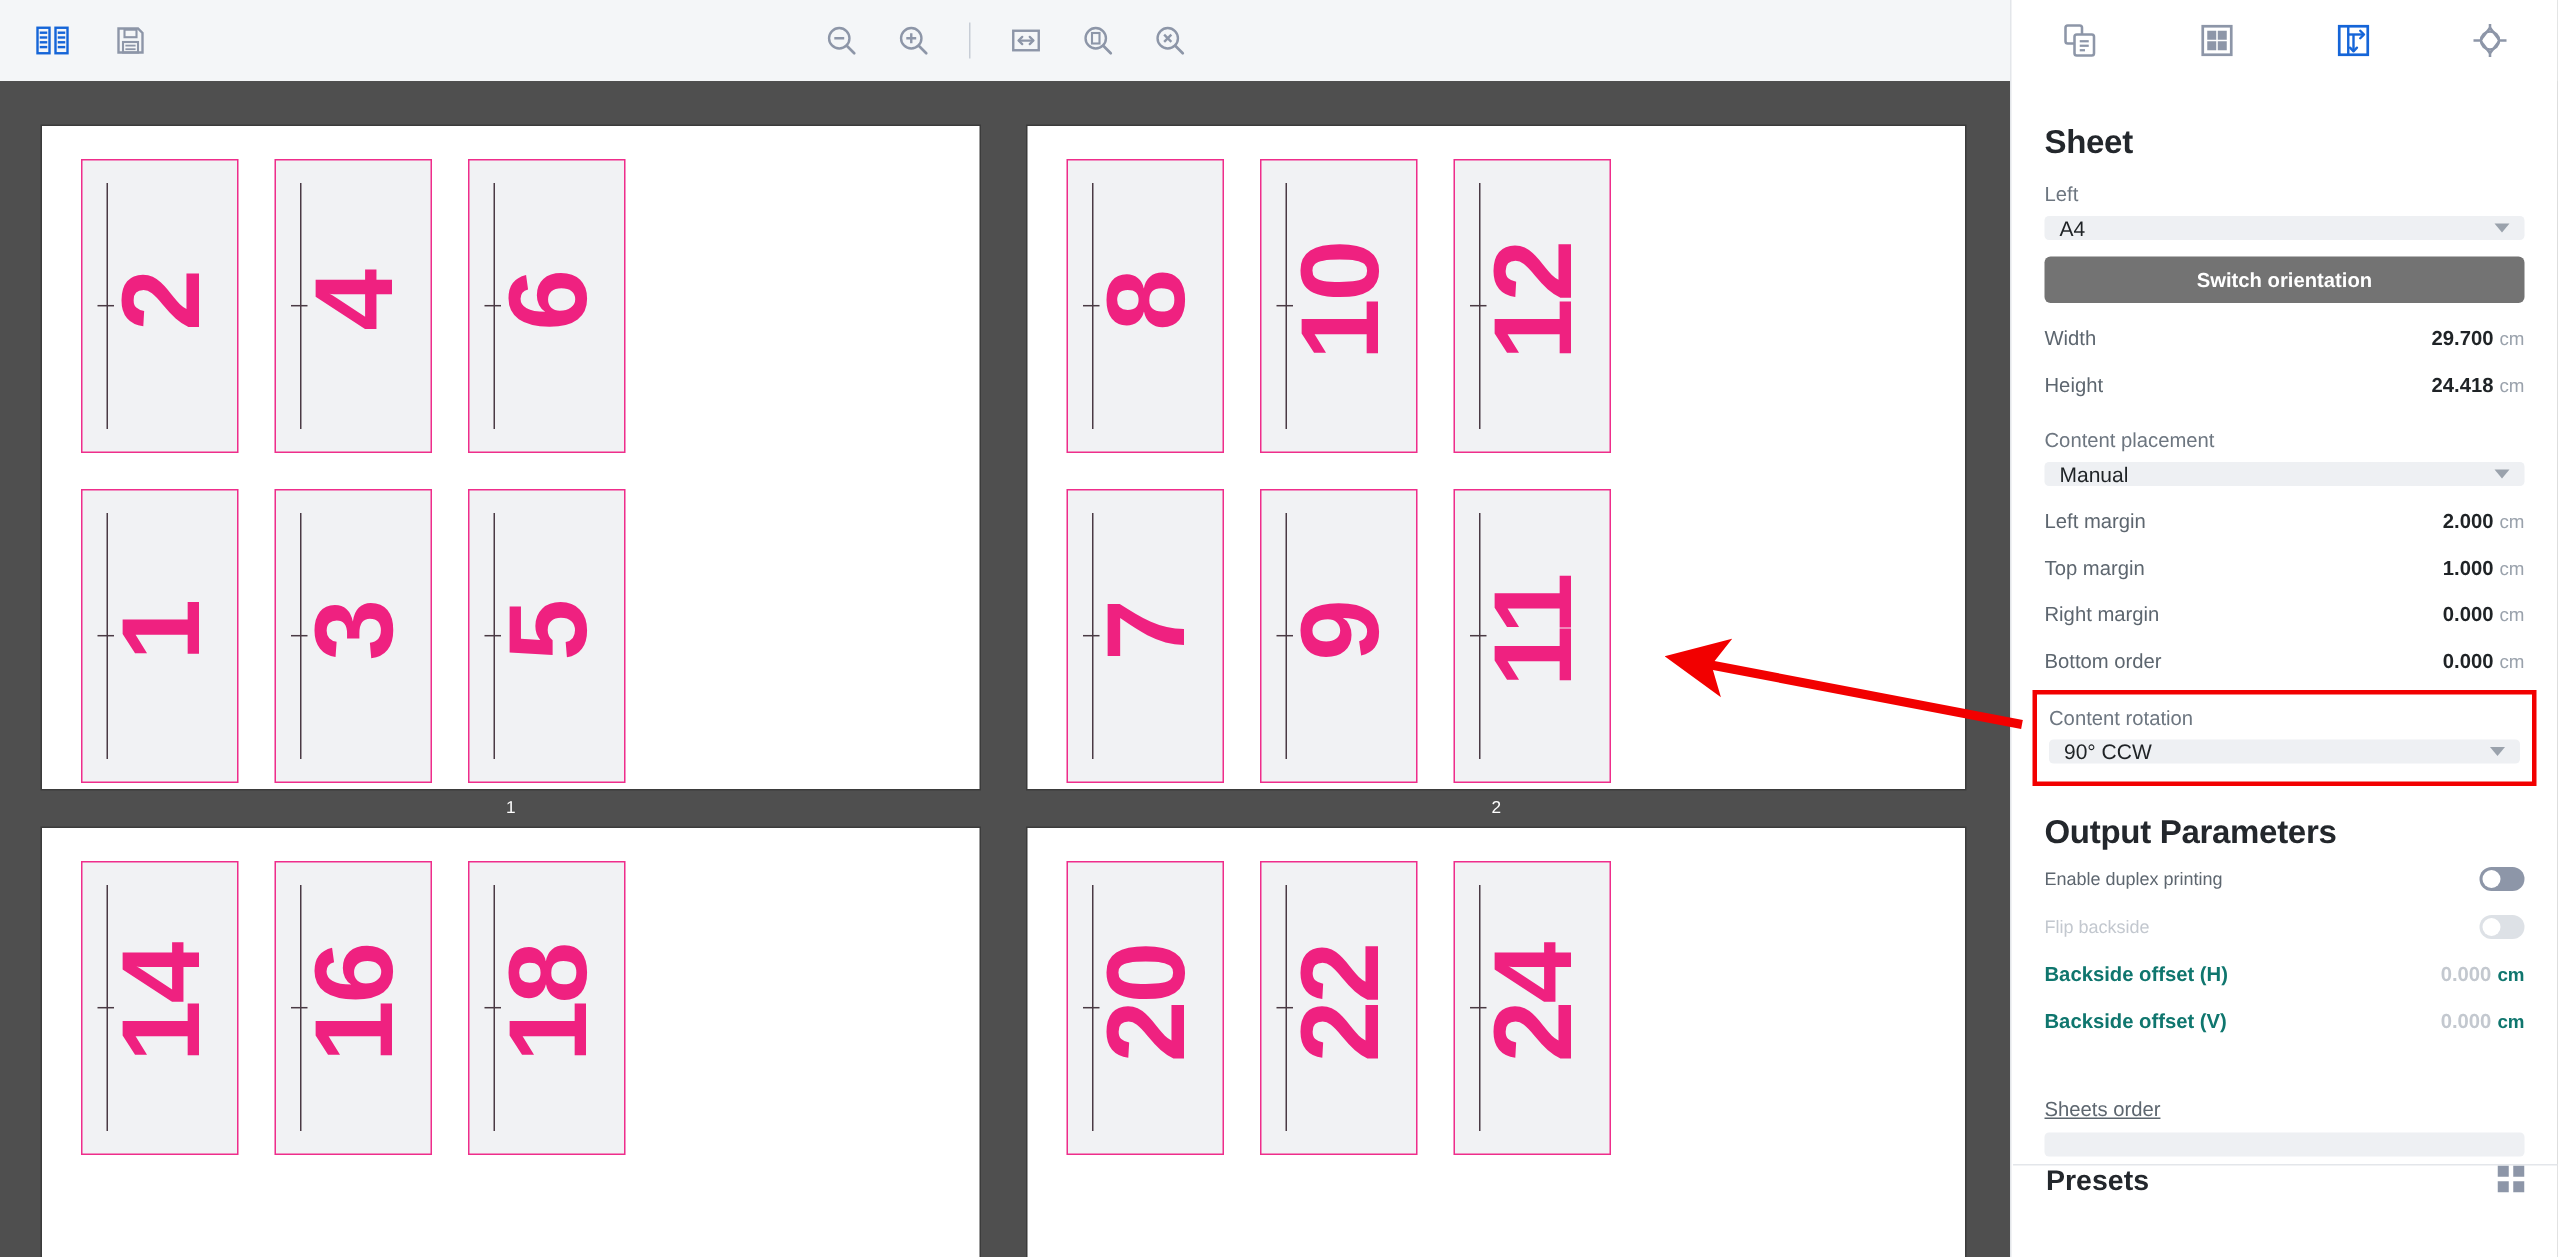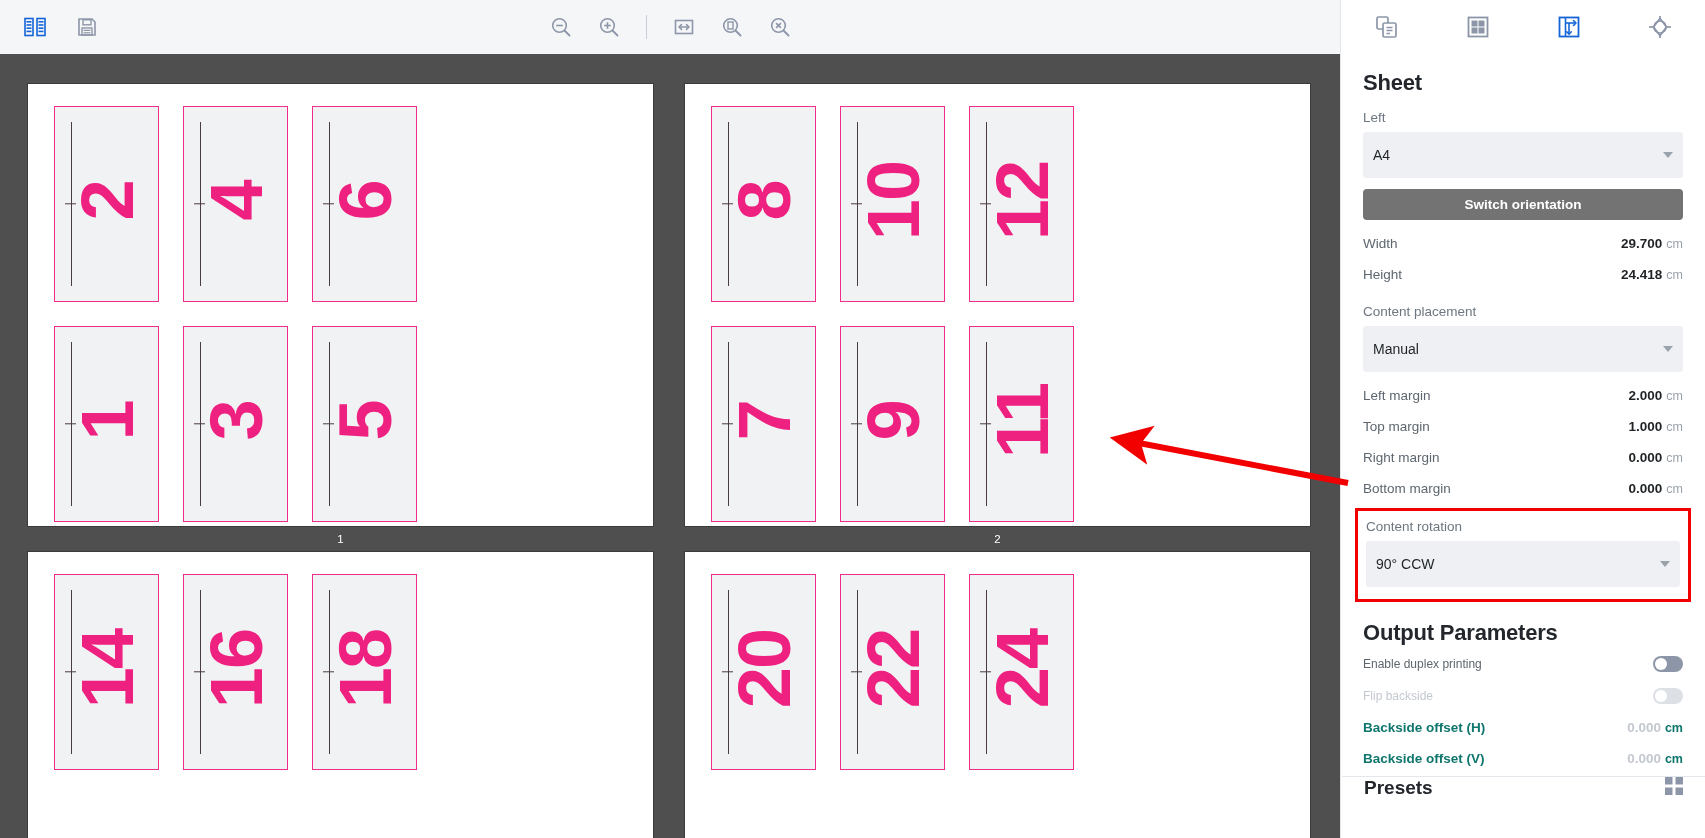--- a/index.html
+++ b/index.html
@@ -121,27 +121,27 @@
     position: relative;
     overflow: hidden;
     padding: 0 22px;
   }
   .caret {
     position: absolute; top: -1px; left: 128px;
     width: 0; height: 0;
   }
   .sec-title {
     font-size: 22px; font-weight: bold; color: #23272c;
-    margin-top: 16px; margin-bottom: 14px;
+    margin-top: 28px; margin-bottom: 14px;
     letter-spacing: -.2px;
   }
   .sec-title.out { margin-top: 18px; margin-bottom: 10px; }
   .fld-label { font-size: 13.5px; color: #6d7680; margin-bottom: 7px; }
   .select {
-    height: 46px; background: #eef0f3; border-radius: 3px;
+    height: 16px; background: #eef0f3; border-radius: 3px;
     display: flex; align-items: center;
     padding: 0 10px; font-size: 14px; color: #1f2326;
     cursor: pointer; position: relative;
   }
   .select .arr {
     margin-left: auto;
     width: 0; height: 0;
     border-left: 5px solid transparent;
     border-right: 5px solid transparent;
     border-top: 6px solid #9aa2ac;
@@ -490,21 +490,21 @@
         <span class="k">Top margin</span>
         <span class="v">1.000</span>
         <span class="u">cm</span>
       </div>
       <div class="kv">
         <span class="k">Right margin</span>
         <span class="v">0.000</span>
         <span class="u">cm</span>
       </div>
       <div class="kv">
-        <span class="k">Bottom margin</span>
+        <span class="k">Bottom order</span>
         <span class="v">0.000</span>
         <span class="u">cm</span>
       </div>
 
       <div class="rot-box">
         <div class="fld-label">Content rotation</div>
         <div class="select">
           <span>90° CCW</span>
           <span class="arr"></span>
         </div>

